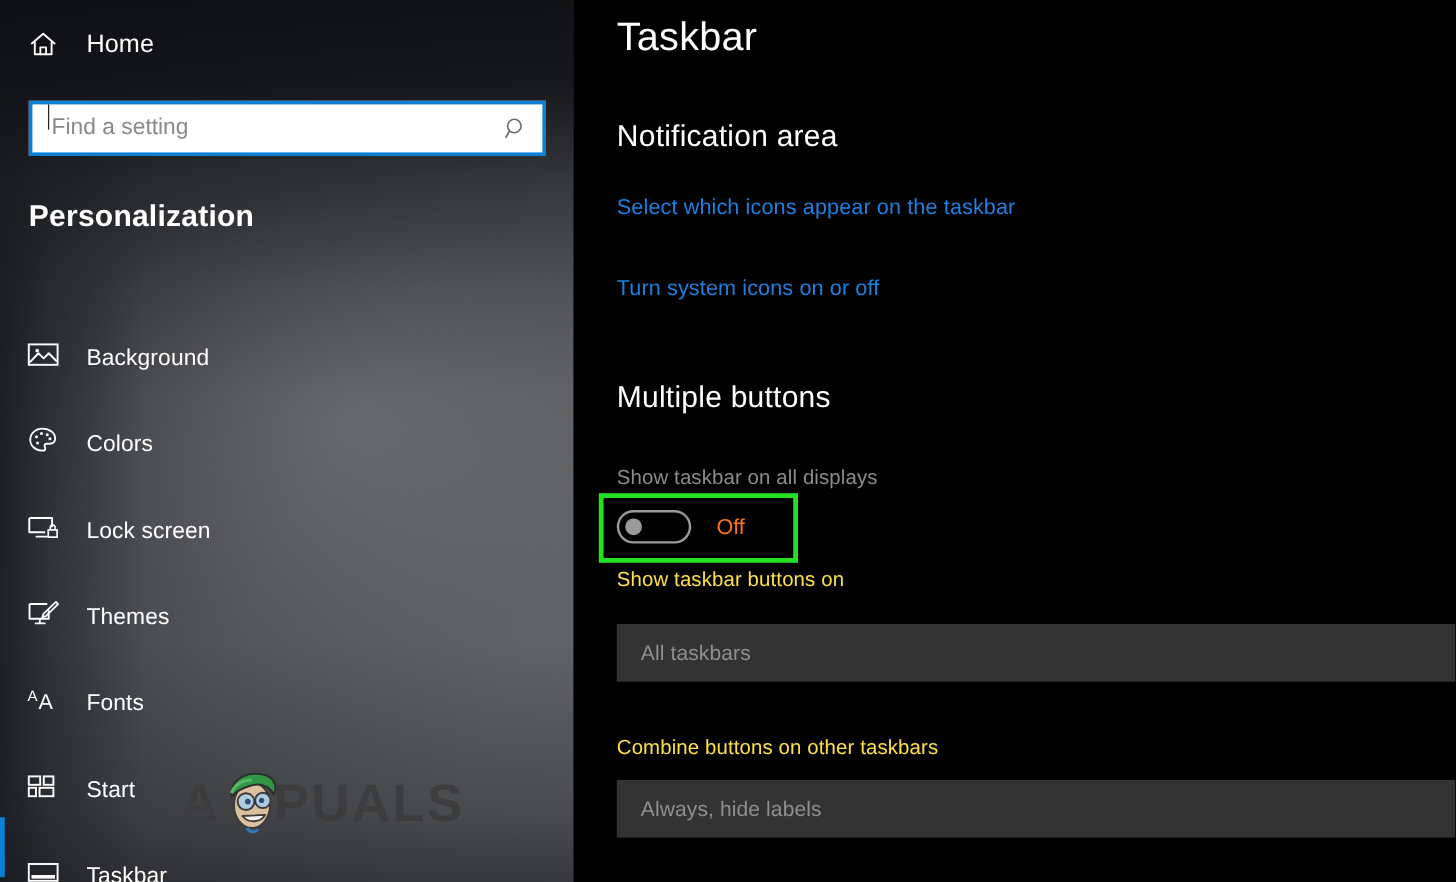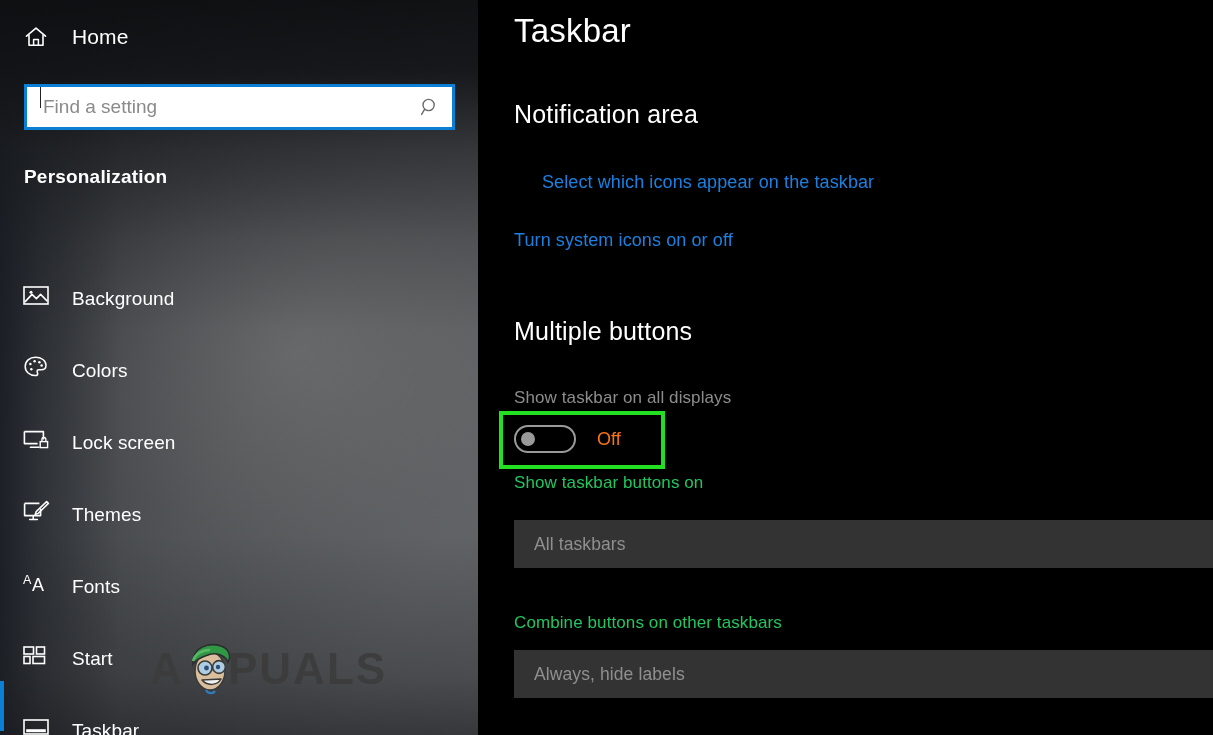--- a/index.html
+++ b/index.html
@@ -101,21 +101,21 @@
     display: flex; align-items: center; justify-content: center;
     flex: 0 0 auto;
     background: transparent; border: none; cursor: pointer;
   }
 
   
   .cat-title {
     position: absolute;
     left: 24px; top: 166px;
     color: #ffffff;
-    font-size: 19px;
+    font-size: 25px;
     font-weight: 700;
     letter-spacing: 0.2px;
   }
 
   
   .nav-list {
     position: absolute;
     left: 0; top: 238px;
     width: 478px;
   }
@@ -193,21 +193,21 @@
     letter-spacing: 0.1px;
   }
 
   .field-label {
     position: absolute;
     left: 36px;
     font-size: 17px;
     letter-spacing: 0.1px;
   }
   .field-label.dim { color: #8c8c8c; }
-  .field-label.bright { color: #22c55e; }
+  .field-label.bright { color: #fde047; }
 
   
   .toggle-group {
     position: absolute;
     left: 36px; top: 421px;
     display: flex;
     align-items: center;
     height: 36px;
   }
   .toggle-switch {
@@ -408,21 +408,21 @@
 
     </div>
   </div>
 
   <div class="content">
 
     <div class="page-title">Taskbar</div>
 
     <div class="section-heading" style="top:100px;">Notification area</div>
 
-    <a class="link" style="top:172px;margin-left:28px;">Select which icons appear on the taskbar</a>
+    <a class="link" style="top:162px;">Select which icons appear on the taskbar</a>
 
     <a class="link" style="top:230px;">Turn system icons on or off</a>
 
     <div class="section-heading" style="top:317px;">Multiple buttons</div>
 
     <div class="field-label dim" style="top:388px;">Show taskbar on all displays</div>
 
     <div class="toggle-group">
       <div class="toggle-switch">
         <span class="toggle-knob"></span>

